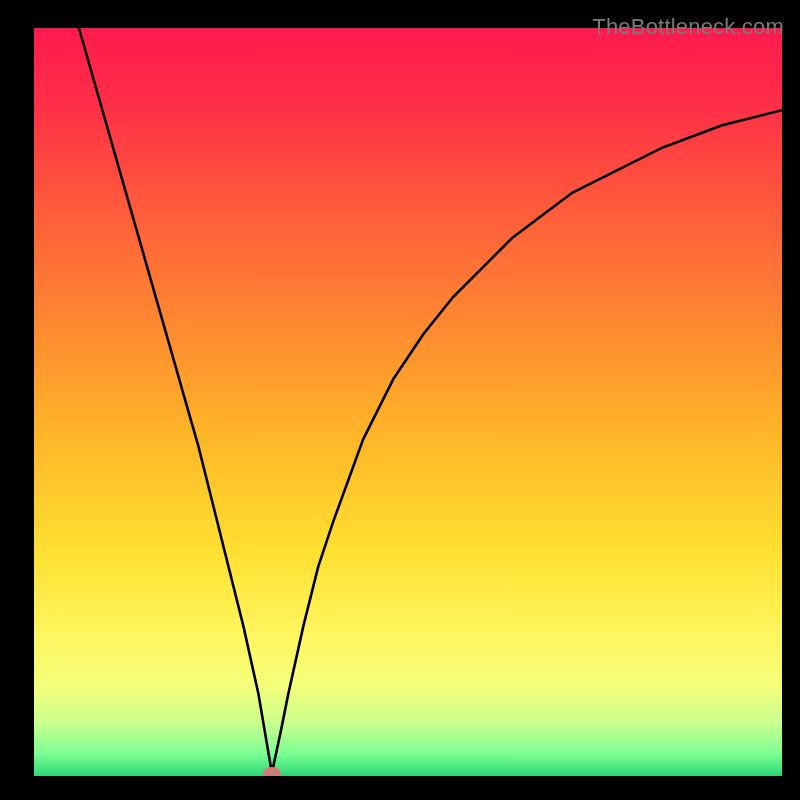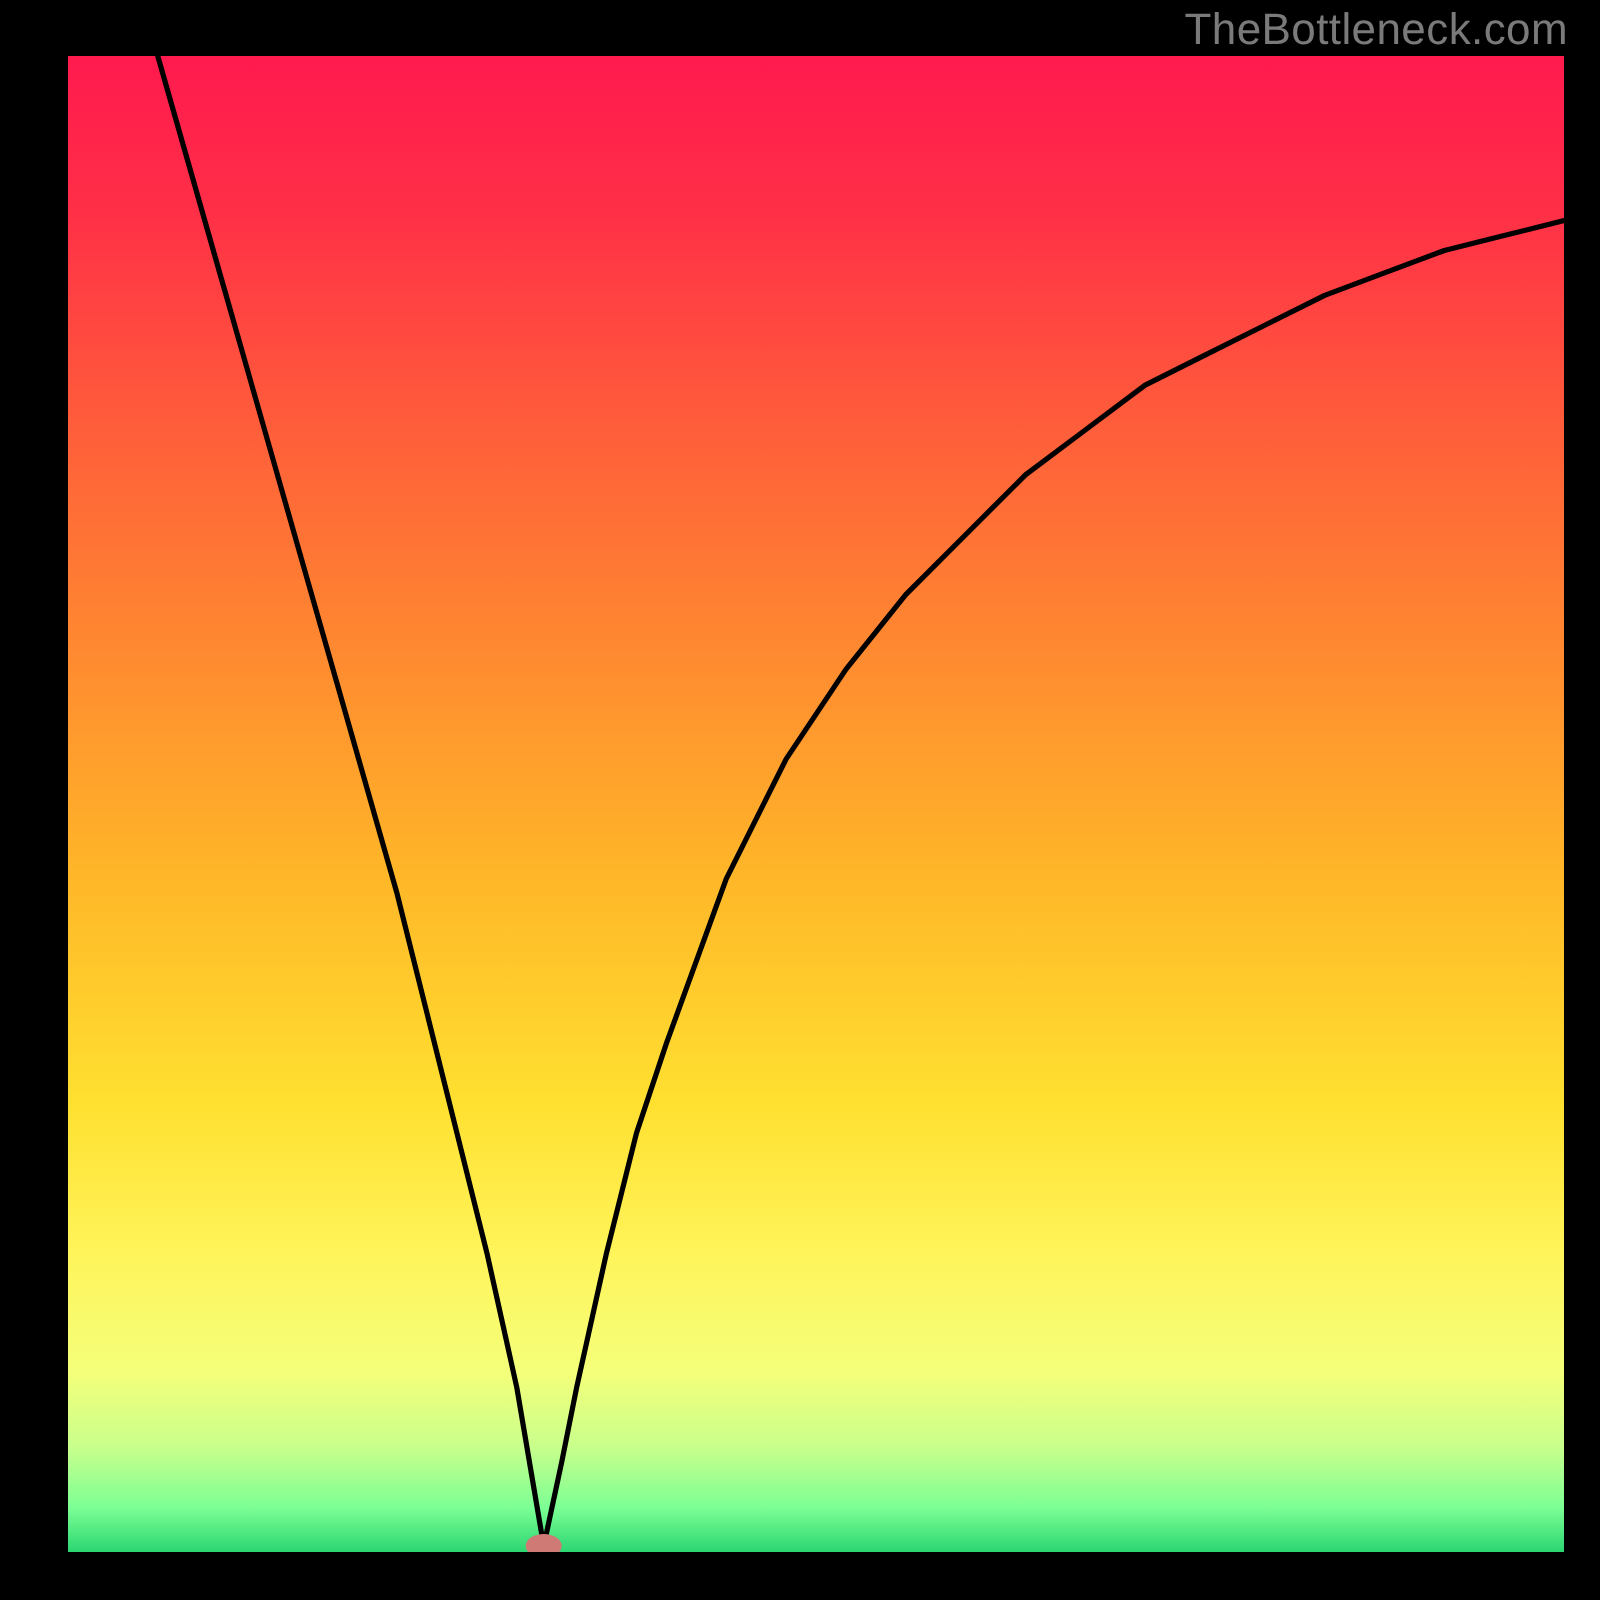--- a/index.html
+++ b/index.html
@@ -18,21 +18,21 @@
     width: 800px;
     height: 800px;
     background: #000;
   }
   .plot-area {
     position: absolute;
     box-sizing: border-box;
   }
   .watermark {
     position: absolute;
-    top: 2px;
+    top: 14px;
     right: 16px;
     color: #7a7a7a;
     font-size: 22px;
     font-weight: 500;
     letter-spacing: 0.2px;
     font-family: Arial, Helvetica, sans-serif;
   }
   svg { display: block; }
 </style>
 </head>

